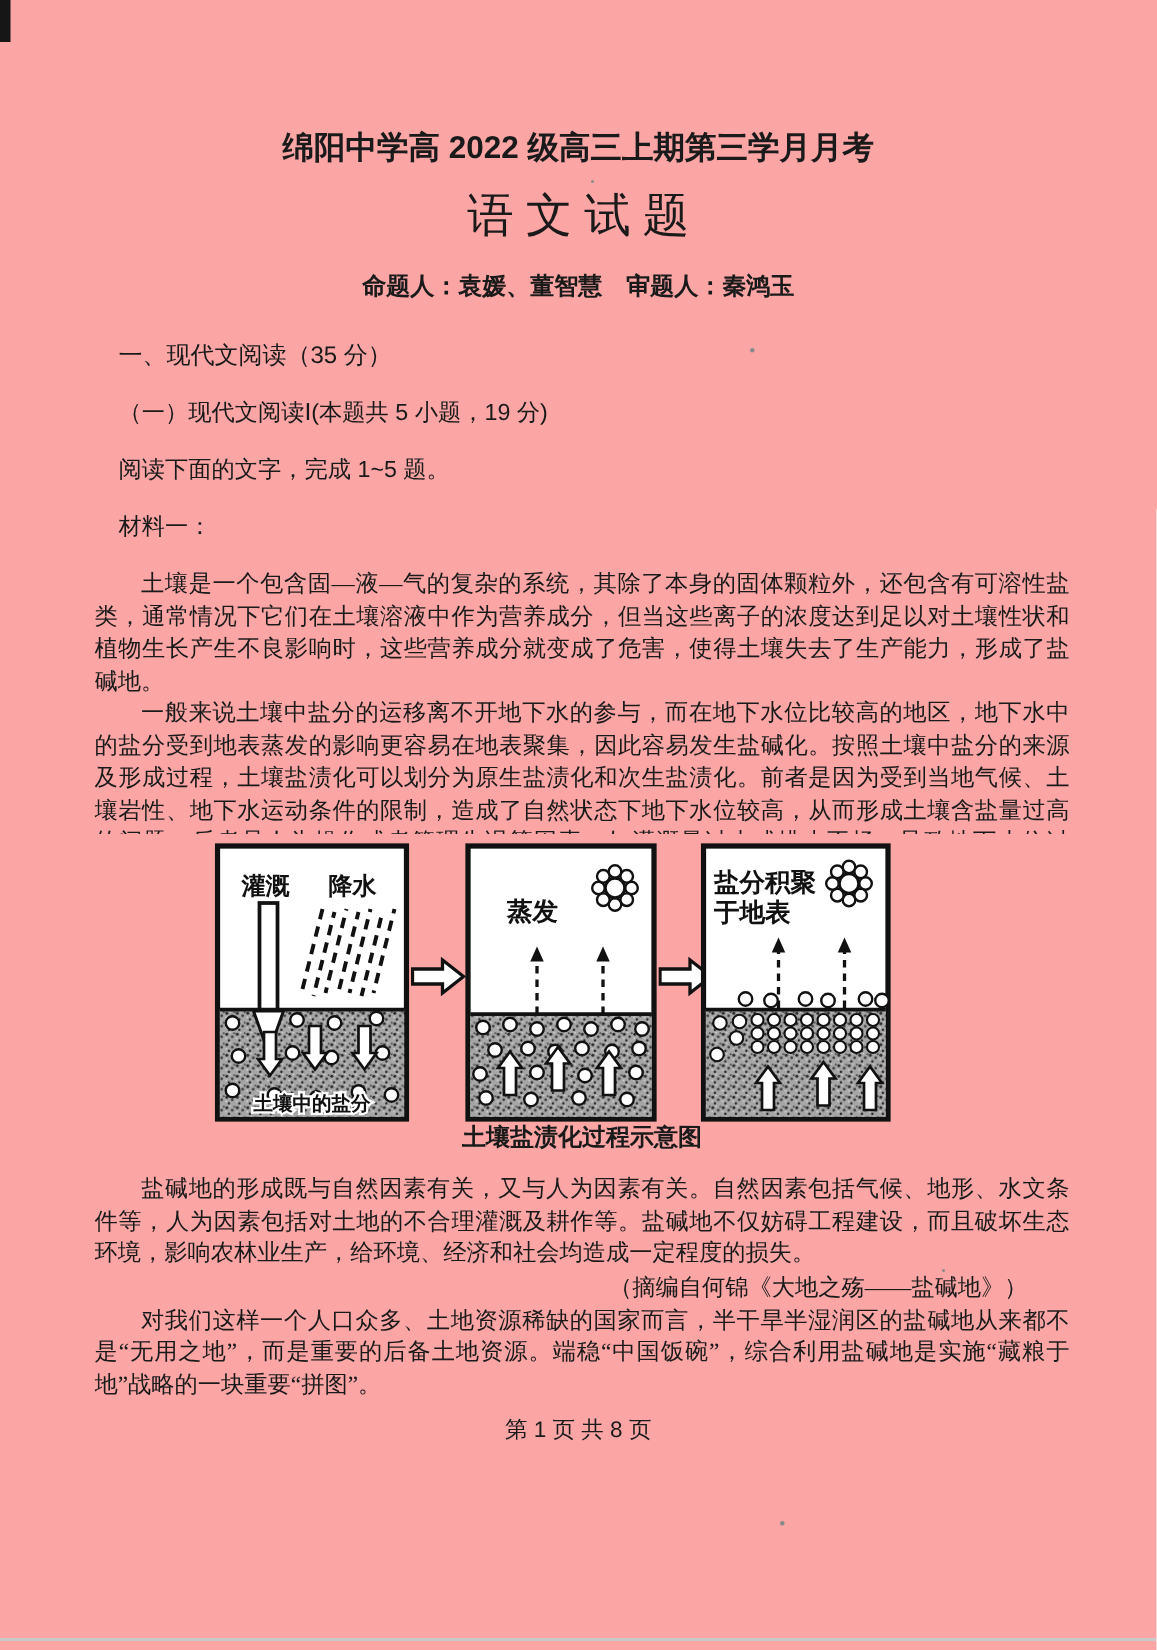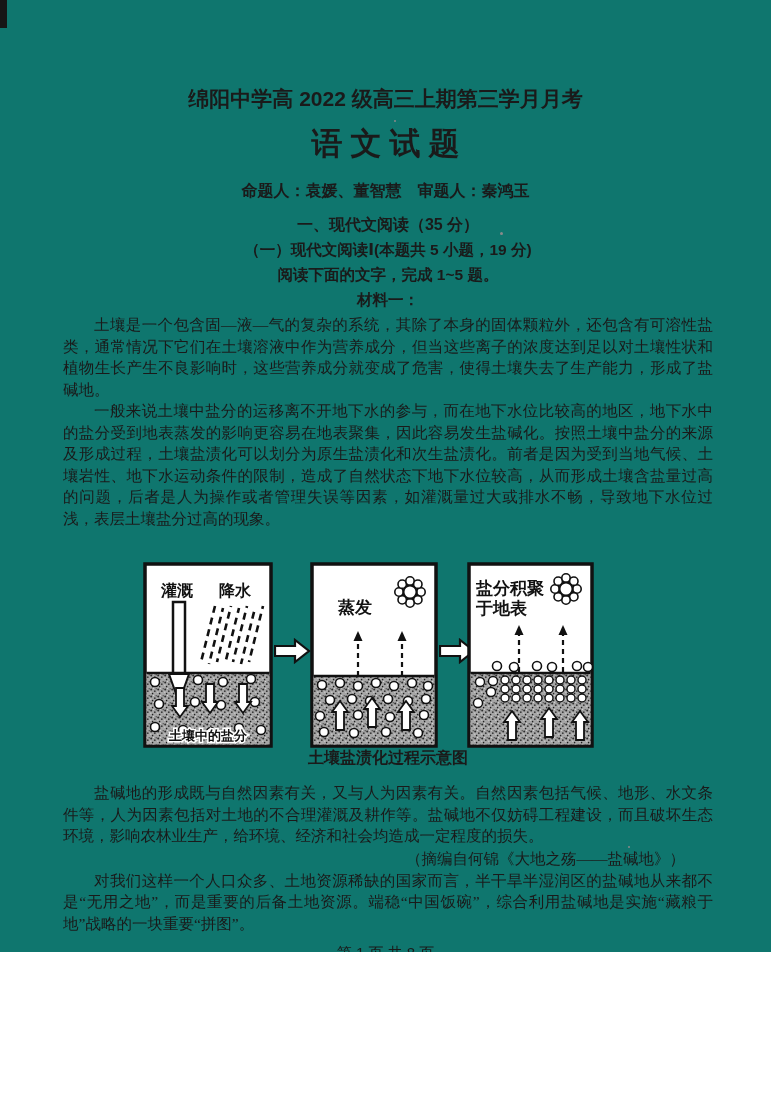--- a/index.html
+++ b/index.html
@@ -1,37 +1,37 @@
 <!DOCTYPE html>
 <html><head>
 <meta charset="utf-8">
 <style>
   html,body{margin:0;padding:0;background:#ffffff;}
   .page{
-    position:relative;width:771px;height:952px;background:#0f766e;
+    position:relative;width:771px;height:1100px;background:#fca5a5;
     overflow:hidden;color:#1a1a1a;
     font-family:"Liberation Serif","DejaVu Serif",serif;
   }
   .scan-mark-tl{position:absolute;left:0;top:0;width:7px;height:28px;background:#161616;}
   .scan-line-bottom{position:absolute;left:0;top:1092px;width:771px;height:2px;background:#c9c9c9;}
   .speck{position:absolute;width:3px;height:3px;border-radius:50%;background:#8a8a8a;}
   .speck1{left:500px;top:232px;}
   .speck2{left:394px;top:120px;width:2px;height:2px;}
   .speck3{left:628px;top:846px;width:2px;height:2px;}
   .speck4{left:520px;top:1014px;}
 
   .header{position:absolute;top:86px;left:0;width:771px;text-align:center;}
   .title{font-family:"Liberation Sans","DejaVu Sans",sans-serif;font-weight:bold;font-size:21px;line-height:26px;}
-  .subtitle{font-family:"Liberation Sans","DejaVu Sans",sans-serif;font-weight:bold;font-size:31px;line-height:40px;letter-spacing:8px;text-indent:8px;margin-top:12px;}
+  .subtitle{font-family:"Liberation Sans","DejaVu Sans",sans-serif;font-weight:normal;font-size:31px;line-height:40px;letter-spacing:8px;text-indent:8px;margin-top:12px;}
   .byline{font-family:"Liberation Sans","DejaVu Sans",sans-serif;font-weight:bold;font-size:16px;margin-top:17px;}
 
   .block{position:absolute;left:63px;width:650px;font-size:15.5px;line-height:21.5px;}
   .block-top{top:211px;height:345px;overflow:hidden;}
   .block-bottom{top:782px;height:160px;overflow:hidden;}
-  .h1,.h2{font-family:"Liberation Sans","DejaVu Sans",sans-serif;font-weight:bold;margin:3px;text-align:center;}
+  .h1,.h2{font-family:"Liberation Sans","DejaVu Sans",sans-serif;font-weight:normal;margin:16px;}
   .h1{font-size:16px;line-height:22px;}
   .h2{font-size:15.5px;line-height:22px;}
   .para{margin:0;text-indent:2em;text-align:justify;}
   .attribution{text-align:right;padding-right:28px;line-height:23px;}
 
   .diagram{position:absolute;top:556px;left:63px;width:650px;height:230px;}
   .dbox,.darrow{position:absolute;}
   .dbox{top:6px;}
   #box1{left:80px;} #box2{left:247px;} #box3{left:404px;}
   #arrow1{left:211px;top:82px;} #arrow2{left:376px;top:82px;}

